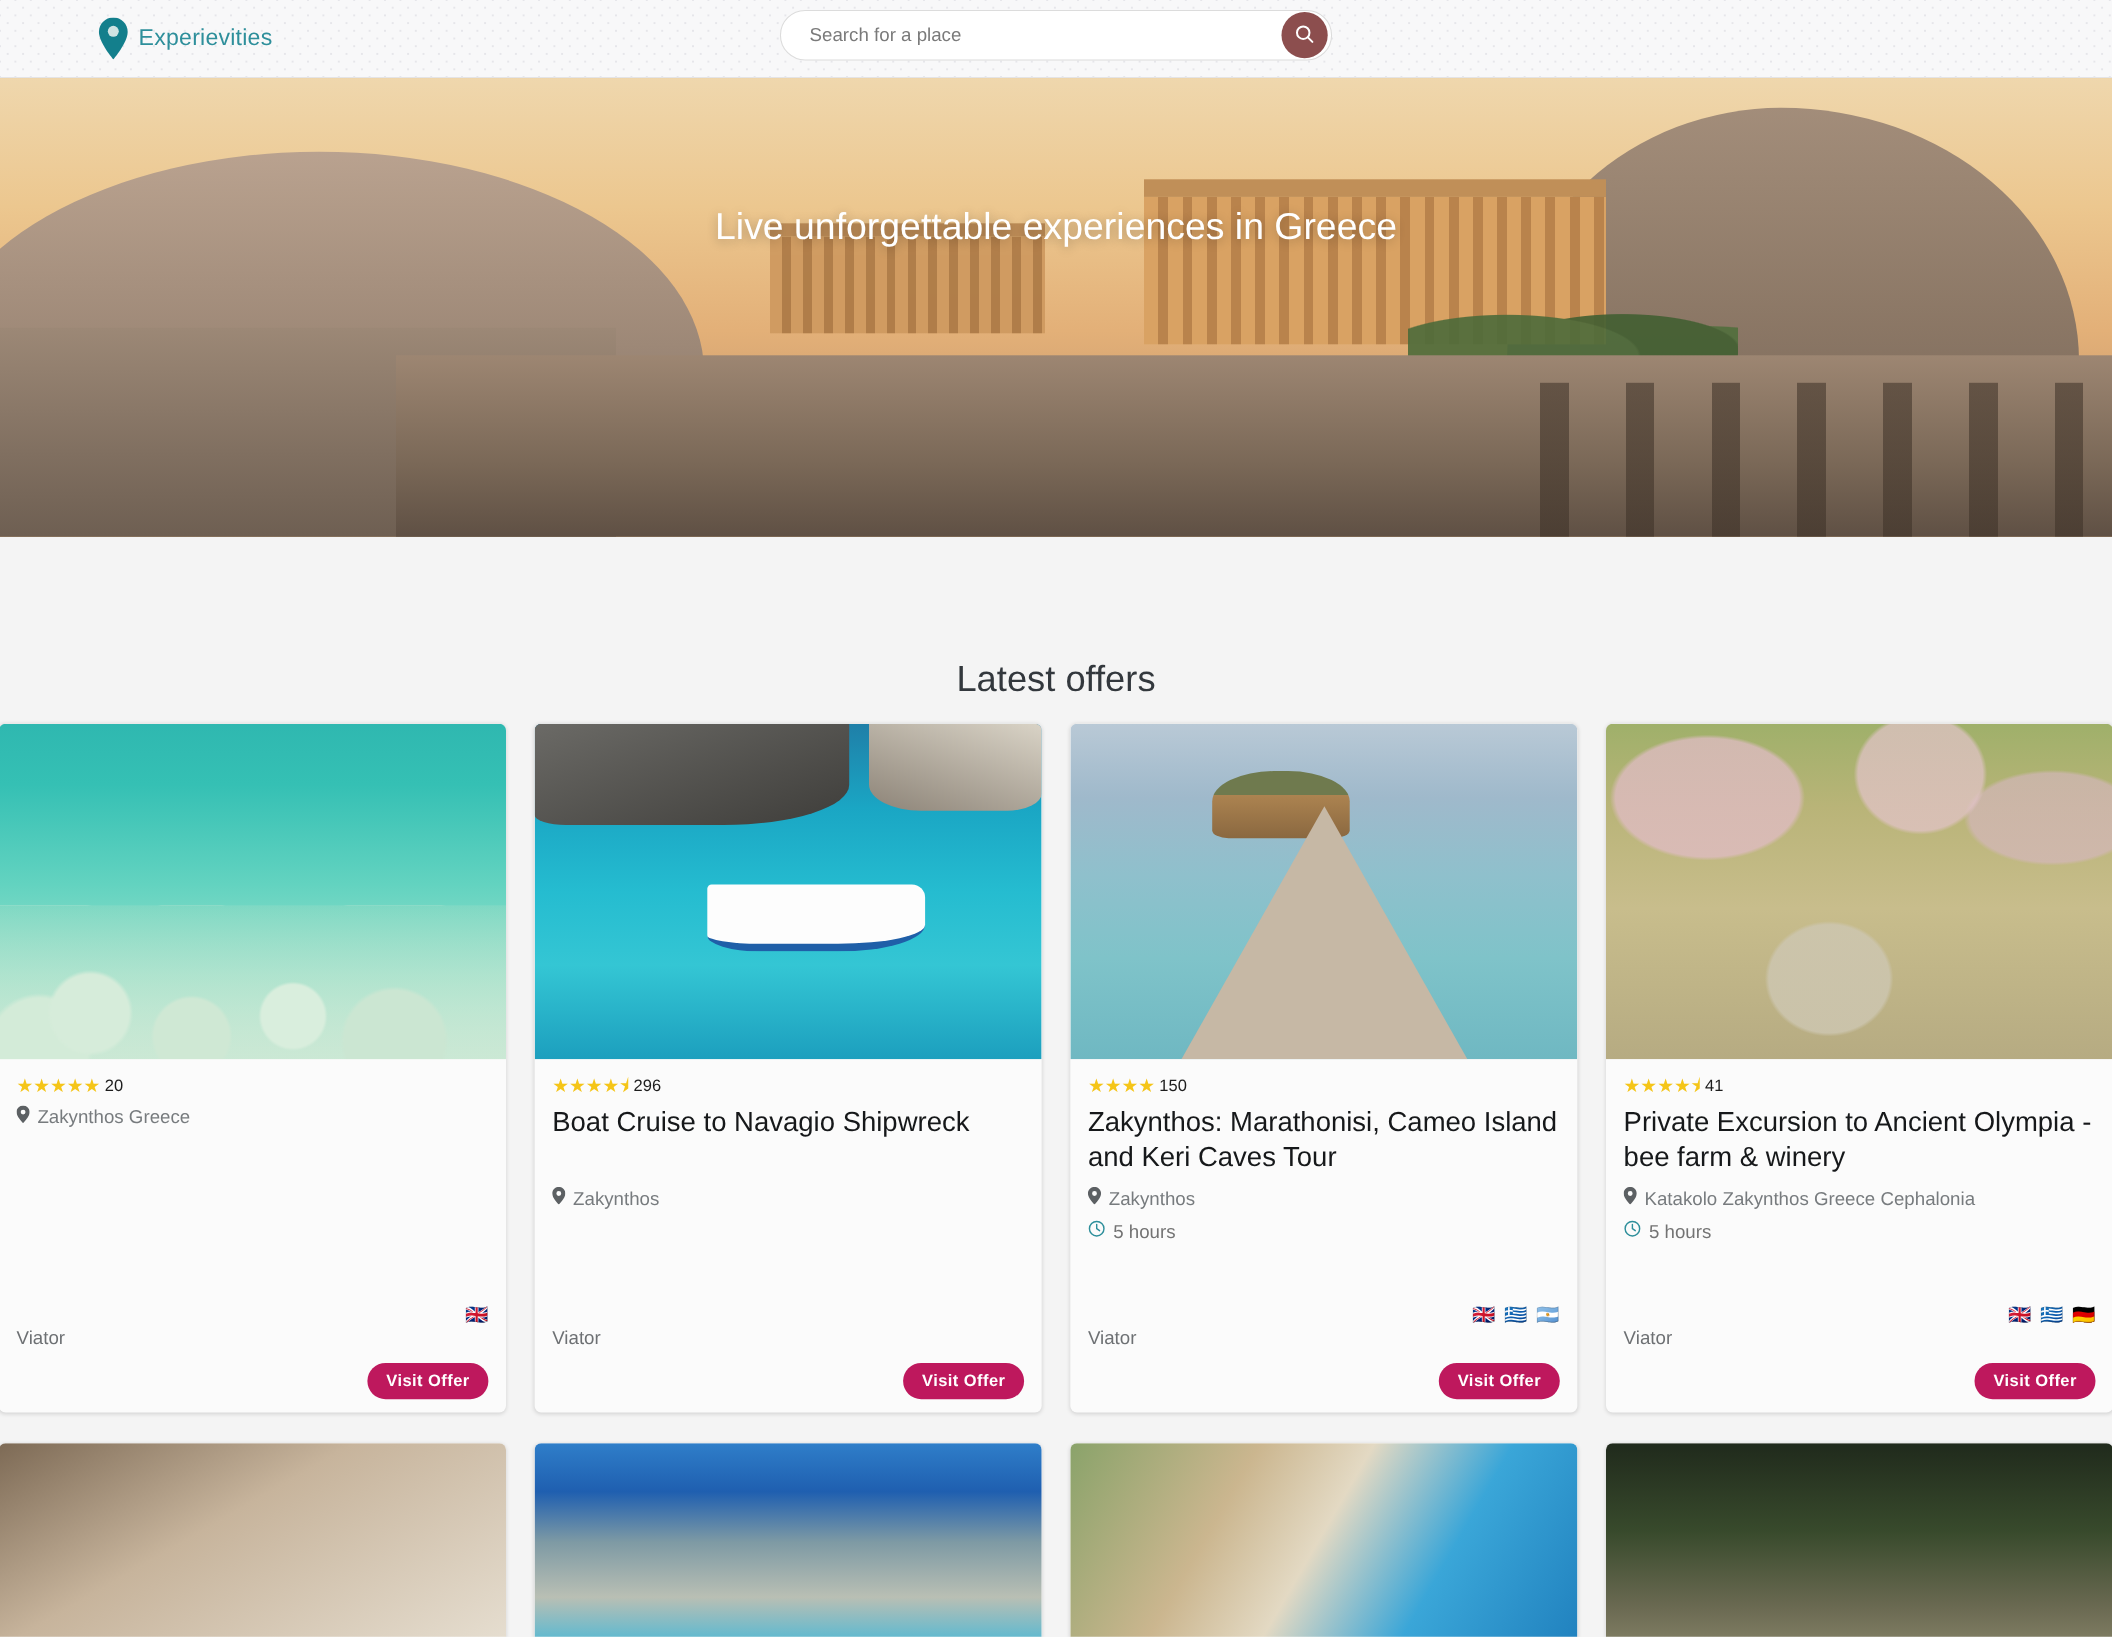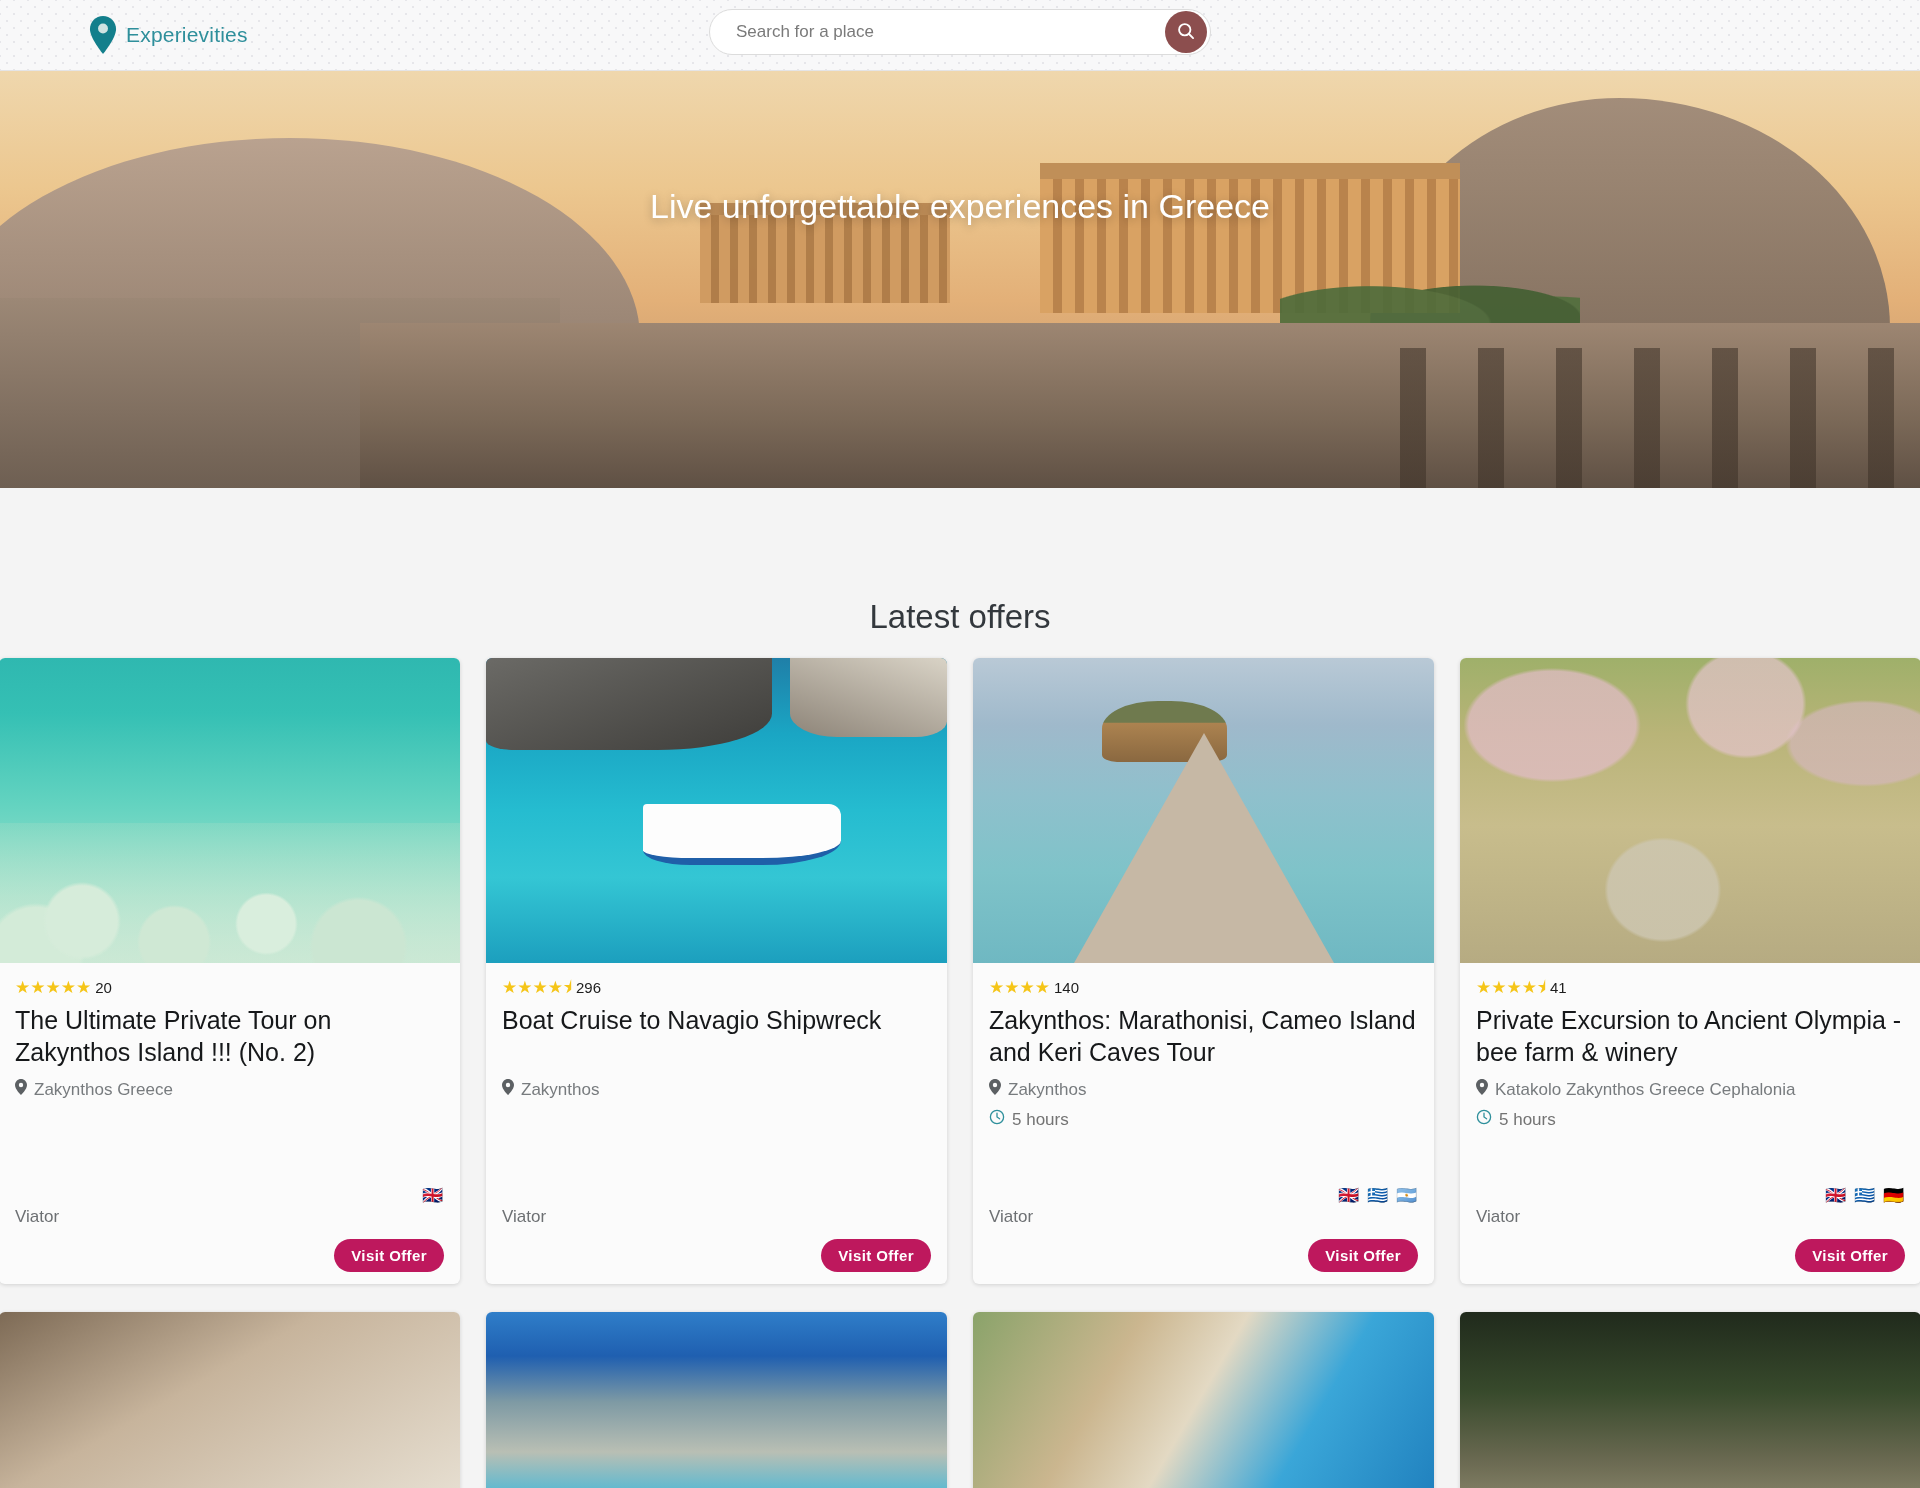--- a/index.html
+++ b/index.html
@@ -313,21 +313,20 @@
 
     <div class="card">
       <div class="card-img">
         <div class="scene s-snorkel"></div>
       </div>
       <div class="card-body">
         <div class="rating-row">
           <span class="stars">★★★★★</span>
           <span class="review-count">20</span>
         </div>
-        <div class="card-title">The Ultimate Private Tour on Zakynthos Island !!! (No. 2)</div>
         <div class="meta-row">
           <span>
             <svg class="pin-small" viewBox="0 0 12 16">
                 <path d="M6 0C2.7 0 0 2.7 0 6c0 4.4 6 10 6 10s6-5.6 6-10c0-3.3-2.7-6-6-6zm0 8.2A2.2 2.2 0 1 1 6 3.8a2.2 2.2 0 0 1 0 4.4z" fill="#5c6063"></path>
               </svg>
           </span>
           <span>Zakynthos Greece</span>
         </div>
         <div class="spacer"></div>
         <div class="provider-row">
@@ -373,21 +372,21 @@
 
     <div class="card">
       <div class="card-img">
         <div class="scene s-bridge">
             <div class="deck"></div>
           </div>
       </div>
       <div class="card-body">
         <div class="rating-row">
           <span class="stars">★★★★</span>
-          <span class="review-count">140</span>
+          <span class="review-count">150</span>
         </div>
         <div class="card-title">Zakynthos: Marathonisi, Cameo Island and Keri Caves Tour</div>
         <div class="meta-row">
           <span>
             <svg class="pin-small" viewBox="0 0 12 16">
                 <path d="M6 0C2.7 0 0 2.7 0 6c0 4.4 6 10 6 10s6-5.6 6-10c0-3.3-2.7-6-6-6zm0 8.2A2.2 2.2 0 1 1 6 3.8a2.2 2.2 0 0 1 0 4.4z" fill="#5c6063"></path>
               </svg>
           </span>
           <span>Zakynthos</span>
         </div>

